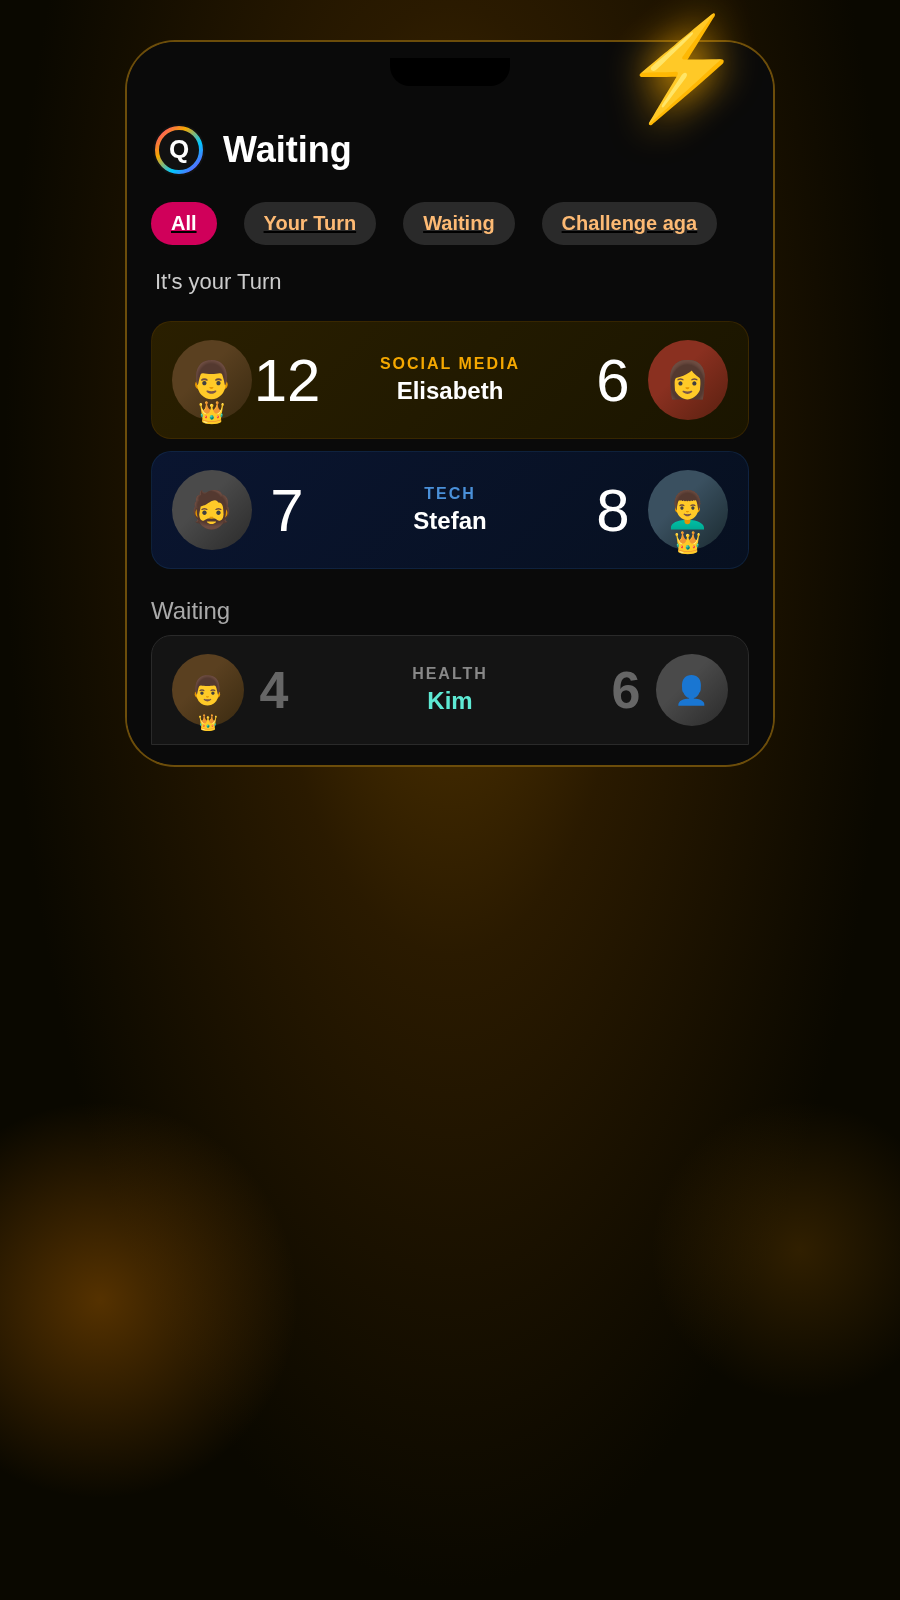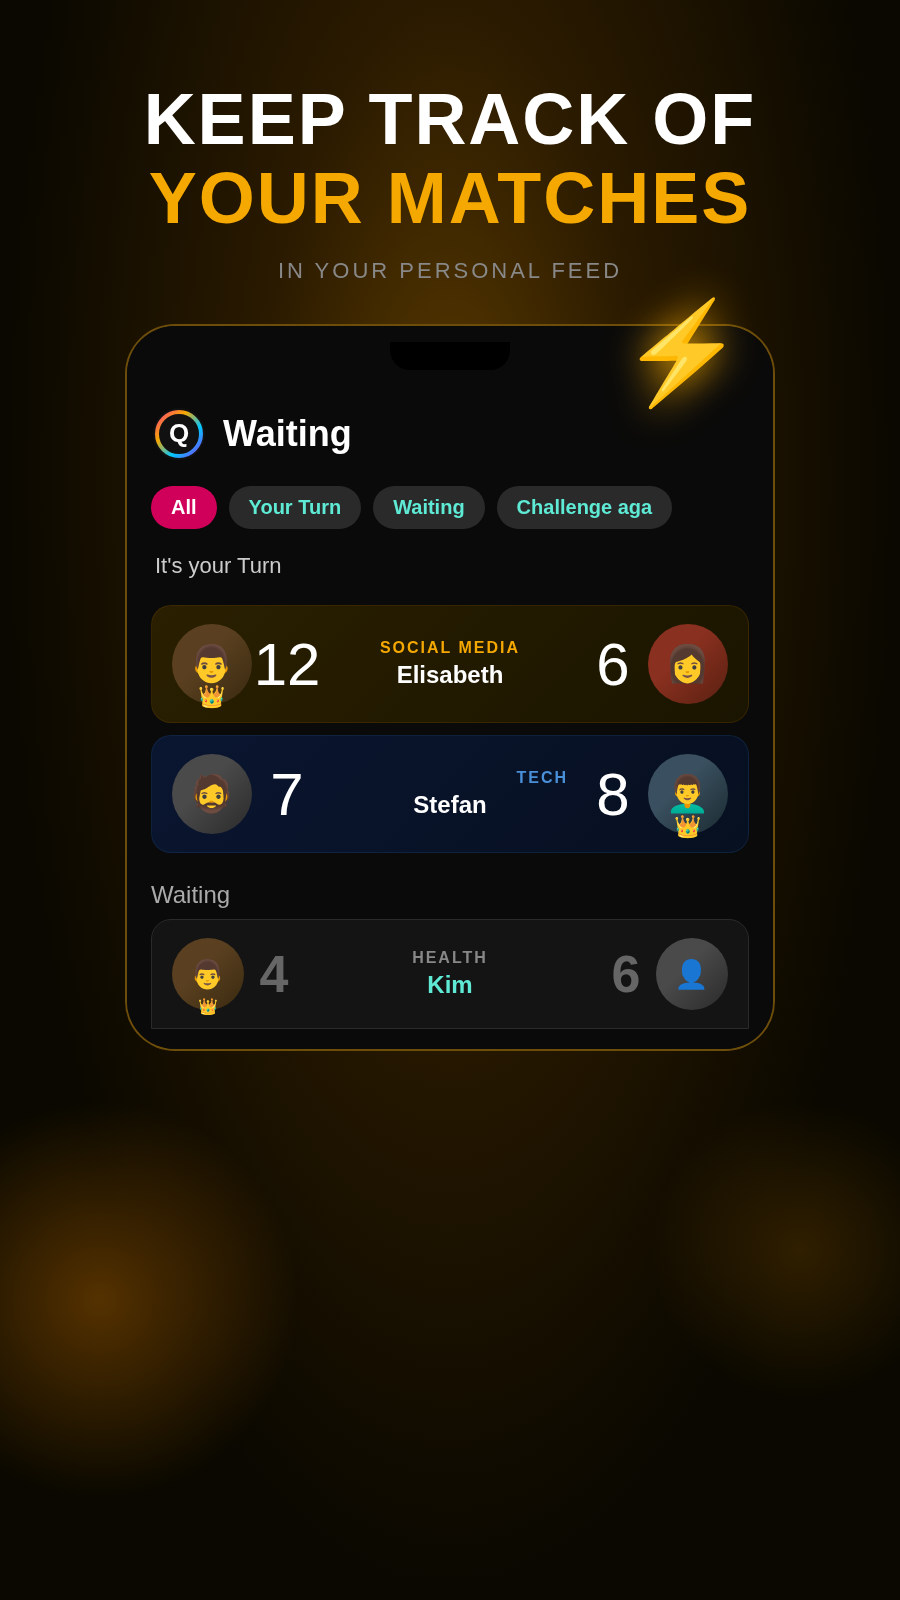--- a/index.html
+++ b/index.html
@@ -144,42 +144,43 @@
 
     .app-name {
       font-size: 36px;
       font-weight: 700;
       color: #ffffff;
     }
 
     
     .filter-tabs {
       display: flex;
-      gap: 12px;
+      gap: 27px;
       margin-bottom: 24px;
       flex-wrap: nowrap;
+      text-decoration: underline;
     }
 
     .tab {
       padding: 10px 20px;
       border-radius: 25px;
       font-size: 20px;
       font-weight: 600;
       border: none;
       cursor: pointer;
     }
 
     .tab-active {
       background: #d0005a;
       color: #fff;
     }
 
     .tab-inactive {
       background: #2a2a2a;
-      color: #5eead4;
+      color: #fdba74;
     }
 
     .section-label {
       font-size: 22px;
       color: #ccc;
       margin-bottom: 10px;
       padding: 0 4px;
     }
 
     
@@ -242,21 +243,21 @@
 
     .match-category {
       font-size: 16px;
       font-weight: 700;
       letter-spacing: 2px;
       text-transform: uppercase;
       margin-bottom: 4px;
     }
 
     .category-gold { color: #f5a800; }
-    .category-blue { color: #4a90d9; text-align: right; }
+    .category-blue { color: #4a90d9; }
     .category-gray { color: #888; }
 
     .match-opponent {
       font-size: 24px;
       font-weight: 700;
       color: #fff;
     }
 
     
     .waiting-label {
@@ -337,25 +338,20 @@
   </style>
 </head>
 <body>
 
 <div class="bg"></div>
 <div class="bg-glow-left"></div>
 <div class="bg-glow-right"></div>
 
 <div class="content">
 
-  <div class="header">
-    <div class="header-line1">KEEP TRACK OF</div>
-    <div class="header-line2">YOUR MATCHES</div>
-    <div class="header-sub">IN YOUR PERSONAL FEED</div>
-  </div>
 
   <div class="phone-wrapper">
 
     <div class="lightning">⚡</div>
 
     <div class="phone-frame">
 
       <div class="phone-top-bar">
         <div class="phone-notch"></div>
       </div>

